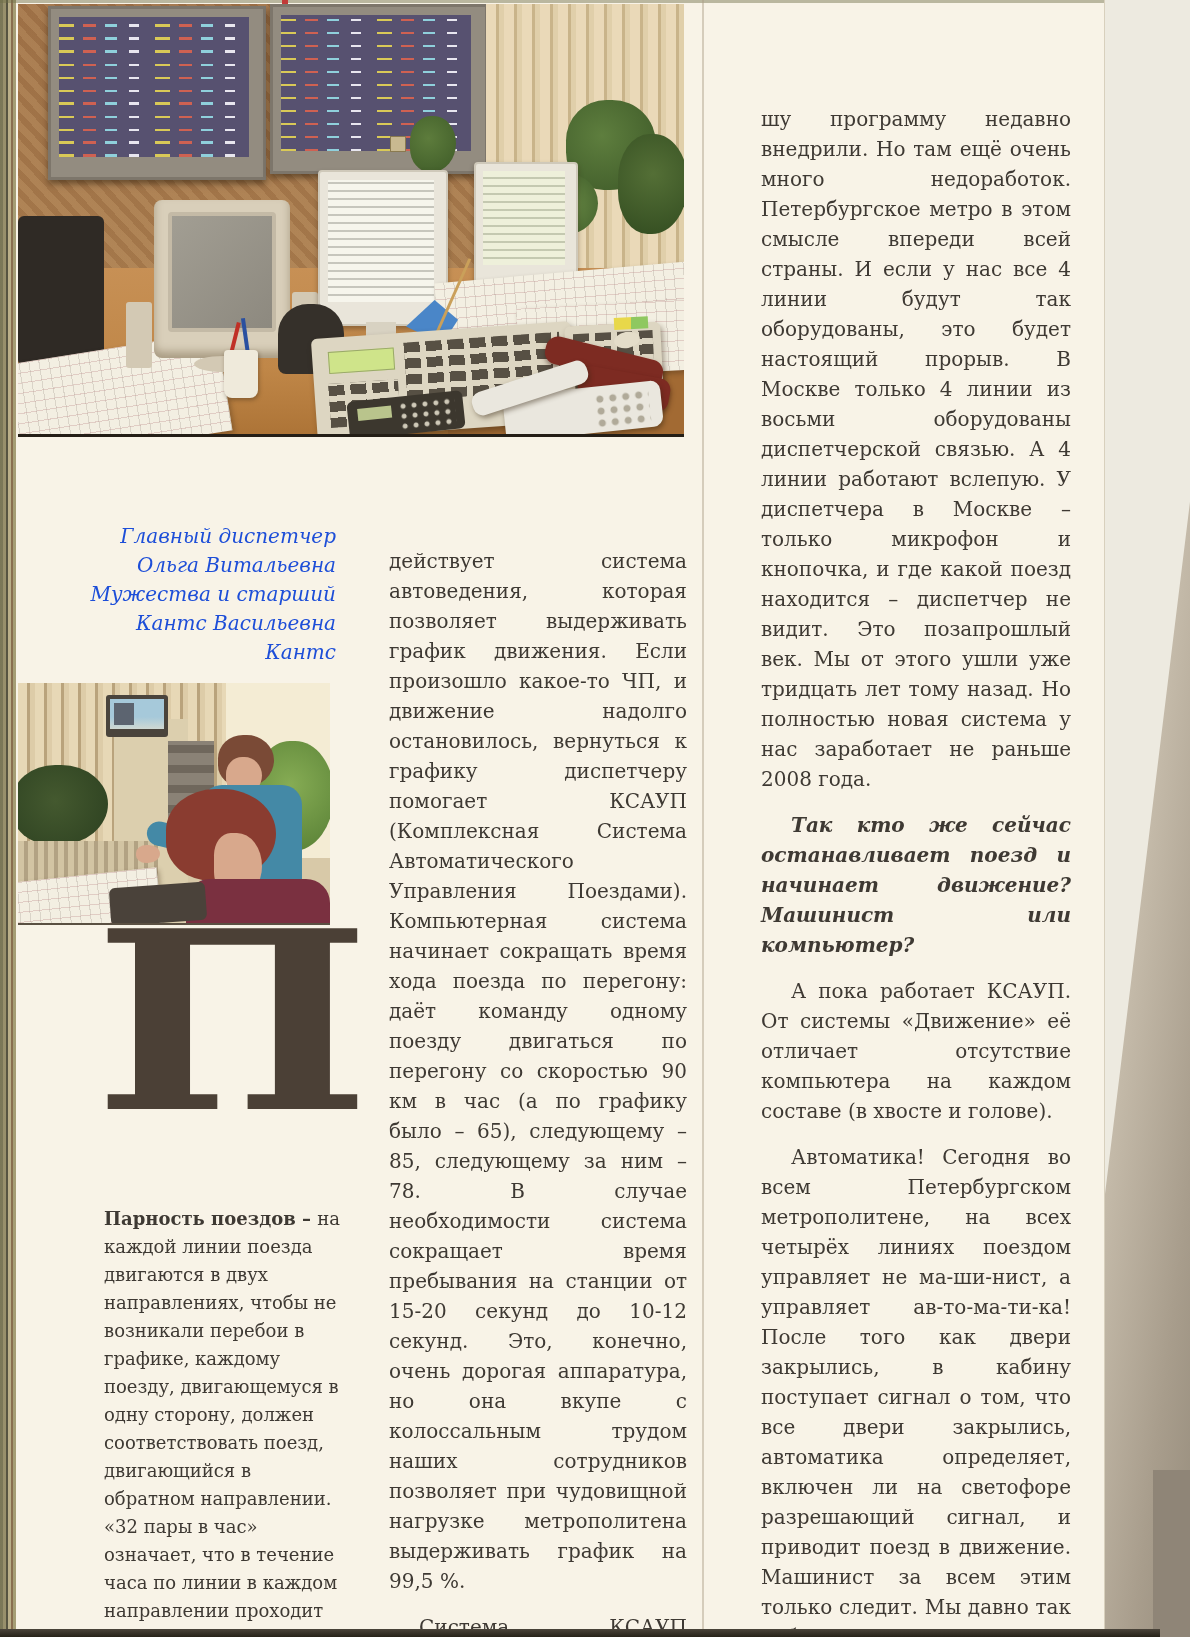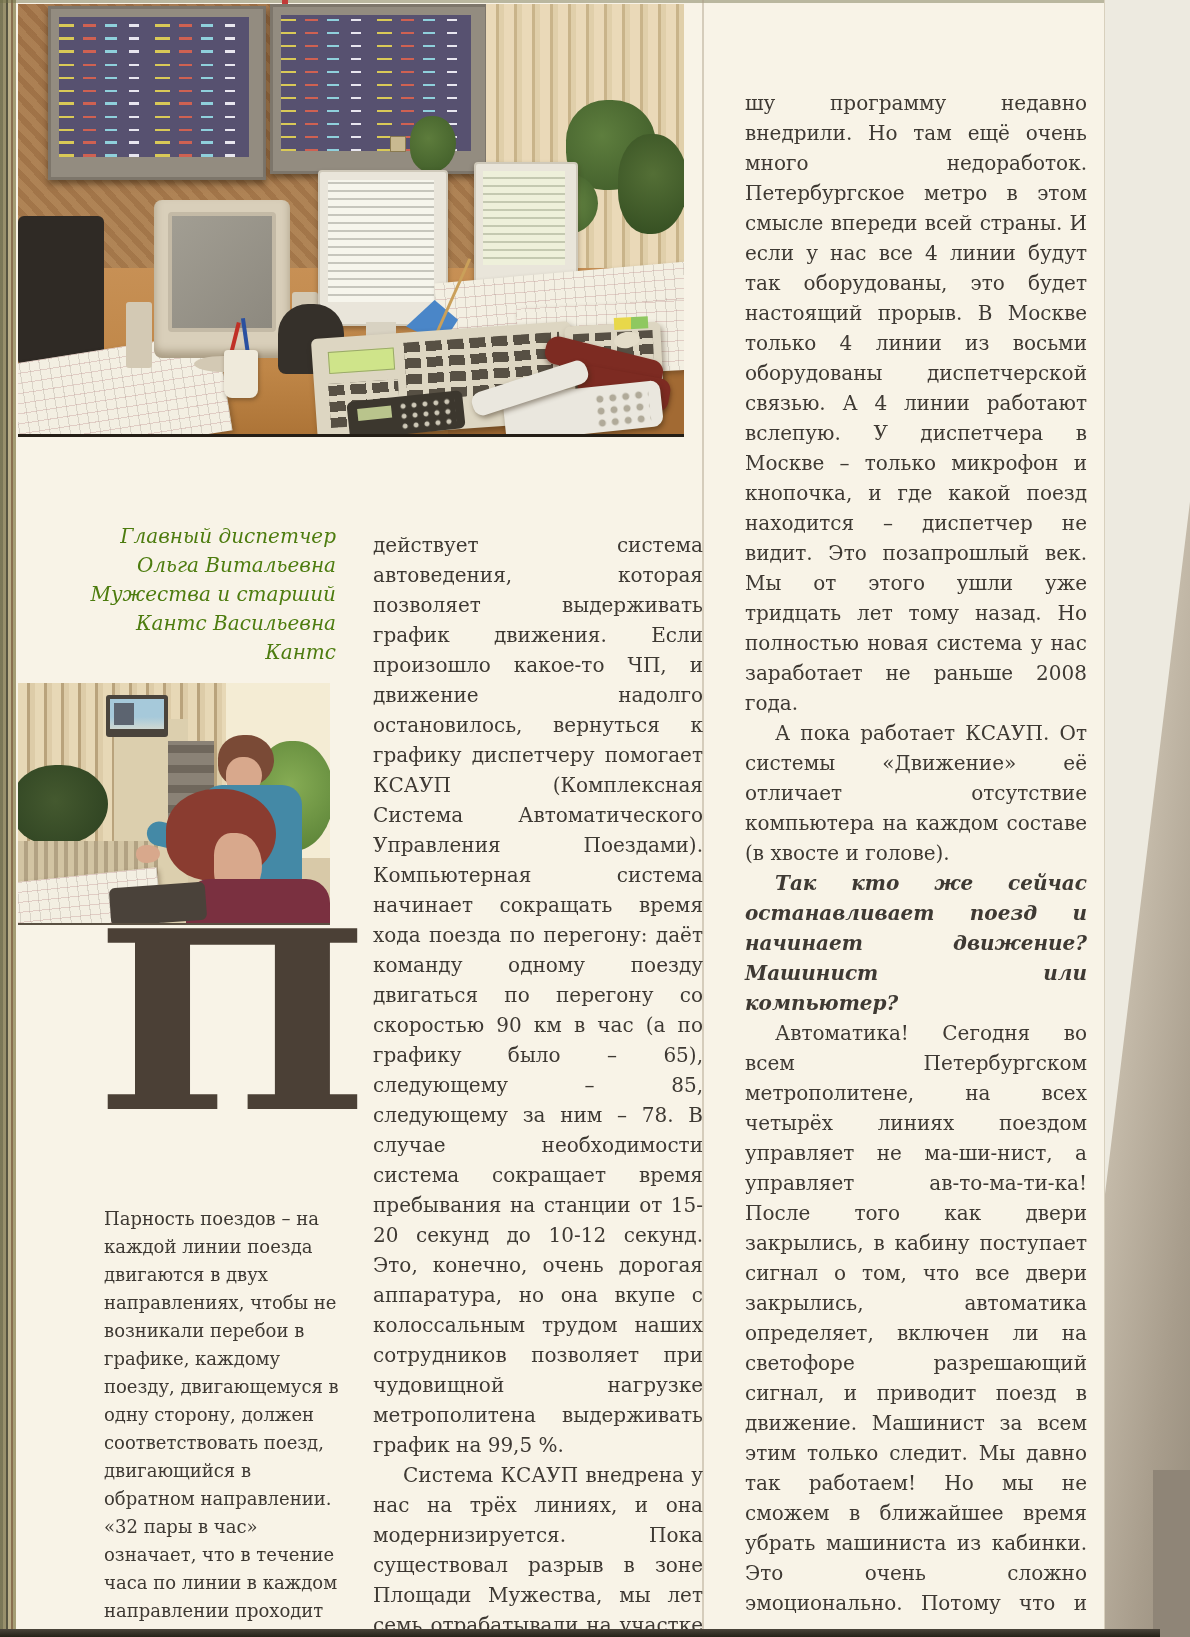--- a/index.html
+++ b/index.html
@@ -54,27 +54,27 @@
   .phonered{background:#7d2b22;border-radius:12px;box-shadow:1px 3px 5px rgba(50,20,10,.5);}
   .phoneblk{background:#3c372e;border-radius:6px;}
   .blkkeys{background-image:radial-gradient(circle at 4px 4px,#cfc9b8 2px,rgba(0,0,0,0) 3px);background-size:11px 10px;}
   
   .photo2{left:18px;top:683px;width:312px;height:240px;background:#d8c9a8;overflow:hidden;border-bottom:2px solid #5a5042;}
   .p2blinds{background:repeating-linear-gradient(90deg,#e7d8b6 0 9px,#b9a37c 9px 12px,#ddcca8 12px 17px);}
   .skin{background:#d8a88c;}
   
   .cap{font-style:italic;font-size:20px;line-height:30px;color:#3c3831;}
   .cap-top{left:104px;top:444px;width:584px;text-align:justify;}
-  .cap-left{left:84px;top:522px;width:252px;text-align:right;font-style:italic;font-size:20px;line-height:29px;color:#4d7c0f;}
+  .cap-left{left:84px;top:522px;width:252px;text-align:right;font-style:italic;font-size:20px;line-height:29px;color:#1d4ed8;}
   .dropcap{left:94px;top:922px;width:250px;height:215px;font-weight:bold;color:#4b4036;
     font-size:248px;line-height:200px;transform:scaleX(1.18);transform-origin:left top;}
   .sidebar{left:104px;top:1205px;width:242px;font-size:18px;line-height:28px;color:#3e3933;}
-  .sidebar b{font-weight:normal;}
+  .sidebar b{font-weight:bold;}
   .col{font-size:20px;line-height:30px;text-align:justify;color:#3e3933;}
-  .col p{margin:0;}
+  .col p{margin:16px;}
   .col p.ind{text-indent:30px;}
   .mid{left:373px;top:530px;width:330px;}
   .rightcol{left:745px;top:88px;width:342px;}
   .question{font-weight:bold;font-style:italic;}
 </style>
 </head>
 <body>
 
 <div class="page">
 
@@ -197,22 +197,22 @@
     <b>Парность поездов – </b><span>на каждой линии поезда двигаются в двух направлениях, чтобы не возникали перебои в графике, каждому поезду, двигающемуся в одну сторону, должен соответствовать поезд, двигающийся в обратном направлении. «32 пары в час» означает, что в течение часа по линии в каждом направлении проходит 32 поезда.</span>
   </aside>
 
   <div class="abs col mid">
     <p>действует система автоведения, которая позволяет выдерживать график движения. Если произошло какое-то ЧП, и движение надолго остановилось, вернуться к графику диспетчеру помогает КСАУП (Комплексная Система Автоматического Управления Поездами). Компьютерная система начинает сокращать время хода поезда по перегону: даёт команду одному поезду двигаться по перегону со скоростью 90 км в час (а по графику было – 65), следующему – 85, следующему за ним – 78. В случае необходимости система сокращает время пребывания на станции от 15-20 секунд до 10-12 секунд. Это, конечно, очень дорогая аппаратура, но она вкупе с колоссальным трудом наших сотрудников позволяет при чудовищной нагрузке метрополитена выдерживать график на 99,5 %.</p>
     <p class="ind">Система КСАУП внедрена у нас на трёх линиях, и она модернизируется. Пока существовал разрыв в зоне Площади Мужества, мы лет семь отрабатывали на участке от Девяткино до Площади Мужества новую программу – «Движение». По этой программе компьютер установлен на каждом составе, и передача информации идёт не по рельсам, а через инфракрасный излучатель. Каждый вагон связан с Центральным постом системы «Движение». В России нигде такого нет, если не считать Казанского метро, где на-</p>
   </div>
 
   <div class="abs col rightcol">
     <p>шу программу недавно внедрили. Но там ещё очень много недоработок. Петербургское метро в этом смысле впереди всей страны. И если у нас все 4 линии будут так оборудованы, это будет настоящий прорыв. В Москве только 4 линии из восьми оборудованы диспетчерской связью. А 4 линии работают вслепую. У диспетчера в Москве – только микрофон и кнопочка, и где какой поезд находится – диспетчер не видит. Это позапрошлый век. Мы от этого ушли уже тридцать лет тому назад. Но полностью новая система у нас заработает не раньше 2008 года.</p>
+    <p class="ind question">Так кто же сейчас останавливает поезд и начинает движение? Машинист или компьютер?</p>
     <p class="ind">А пока работает КСАУП. От системы «Движение» её отличает отсутствие компьютера на каждом составе (в хвосте и голове).</p>
-    <p class="ind question">Так кто же сейчас останавливает поезд и начинает движение? Машинист или компьютер?</p>
     <p class="ind">Автоматика! Сегодня во всем Петербургском метрополитене, на всех четырёх линиях поездом управляет не ма-ши-нист, а управляет ав-то-ма-ти-ка! После того как двери закрылись, в кабину поступает сигнал о том, что все двери закрылись, автоматика определяет, включен ли на светофоре разрешающий сигнал, и приводит поезд в движение. Машинист за всем этим только следит. Мы давно так работаем! Но мы не сможем в ближайшее время убрать машиниста из кабинки. Это очень сложно эмоционально. Потому что и компьютер порою «зависает». Вдруг «зависнет» компьютер, который управляет движением поездов?.. Машинист может иногда, отключив автоматику, перейти на ручное управление и вести поезд, как трамвай. Для разнообразия, для тренировки, чтобы не спать. Это не запрещается. Но если у меня что-то произошло с автоматикой, и я перешёл на ручное управление, я должен вызвать к себе помощника. Я слежу за всей техникой, а помощник – за посадкой и высадкой пассажиров.</p>
 
   </div>
 
   <div class="abs scanright">
     <div class="abs armshape"></div>
     <div class="abs armdark"></div>
   </div>
 
   <div class="abs bottomedge"></div>

